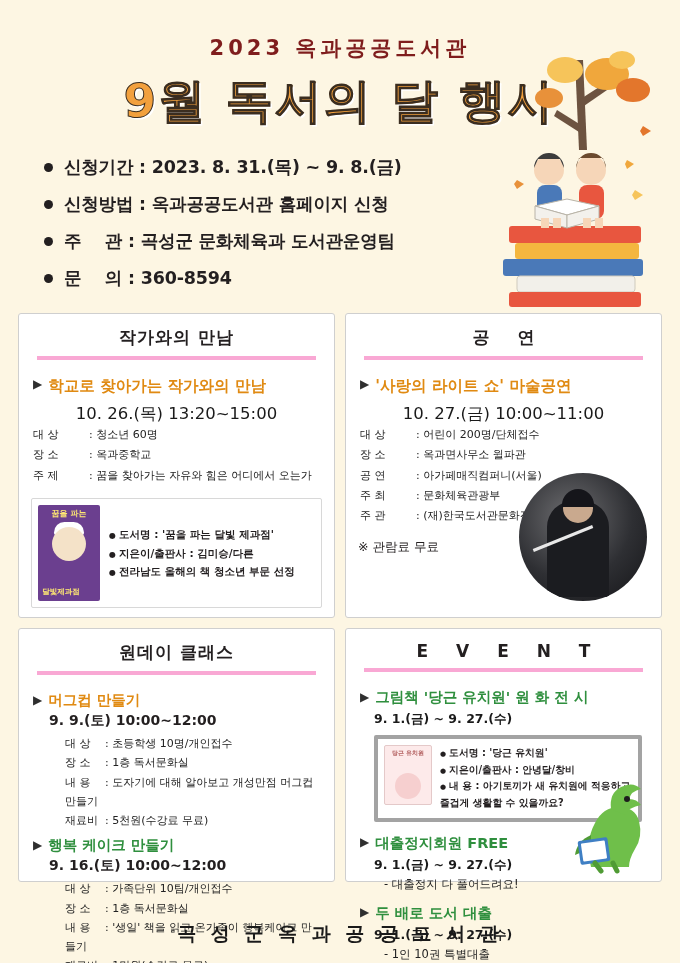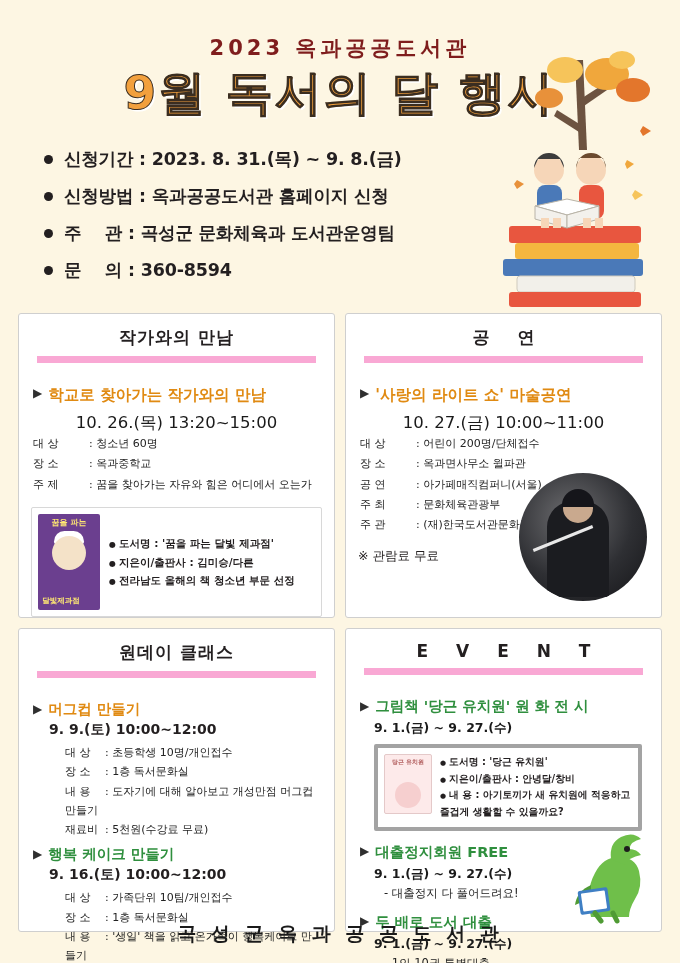--- a/index.html
+++ b/index.html
@@ -20,21 +20,21 @@
     font-size:21px;
     font-weight:bold;
     letter-spacing:4px;
     color:#7f1d1d;
   }
   .main-title{
     text-align:center;
     font-size:47px;
     font-weight:bold;
     letter-spacing:2px;
-    margin-top:0;
+    margin-top:8px;
     color:#f2a03d;
     -webkit-text-stroke:1px #3a2d20;
     text-shadow:2px 2px 0 #fff;
   }
 
   .info-list{
     margin:22px 0 0 44px;
     list-style:none;
     padding:0;
     width:420px;
@@ -68,29 +68,29 @@
   .card{
     background:#ffffff;
     border:1px solid #cfcfcf;
     border-radius:3px;
     width:317px;
     box-sizing:border-box;
     padding:10px 12px 12px 12px;
     position:relative;
   }
   .card.top{height:305px;}
-  .card.bottom{height:304px;}
+  .card.bottom{height:254px;}
 
   .card-title{
     text-align:center;
     font-size:17px;
     font-weight:bold;
     padding-bottom:7px;
-    border-bottom:7px solid #f9a8d4;
-    margin:2px 6px 22px 6px;
+    border-bottom:4px solid #f9a8d4;
+    margin:2px 6px 16px 6px;
     letter-spacing:1px;
   }
   .card-title.spaced{letter-spacing:11px;text-indent:11px;}
 
   .prog{
     display:flex;align-items:flex-start;
     font-size:15.5px;font-weight:bold;color:#e08a12;
     margin:4px 0 2px 2px;
   }
   .tri{

